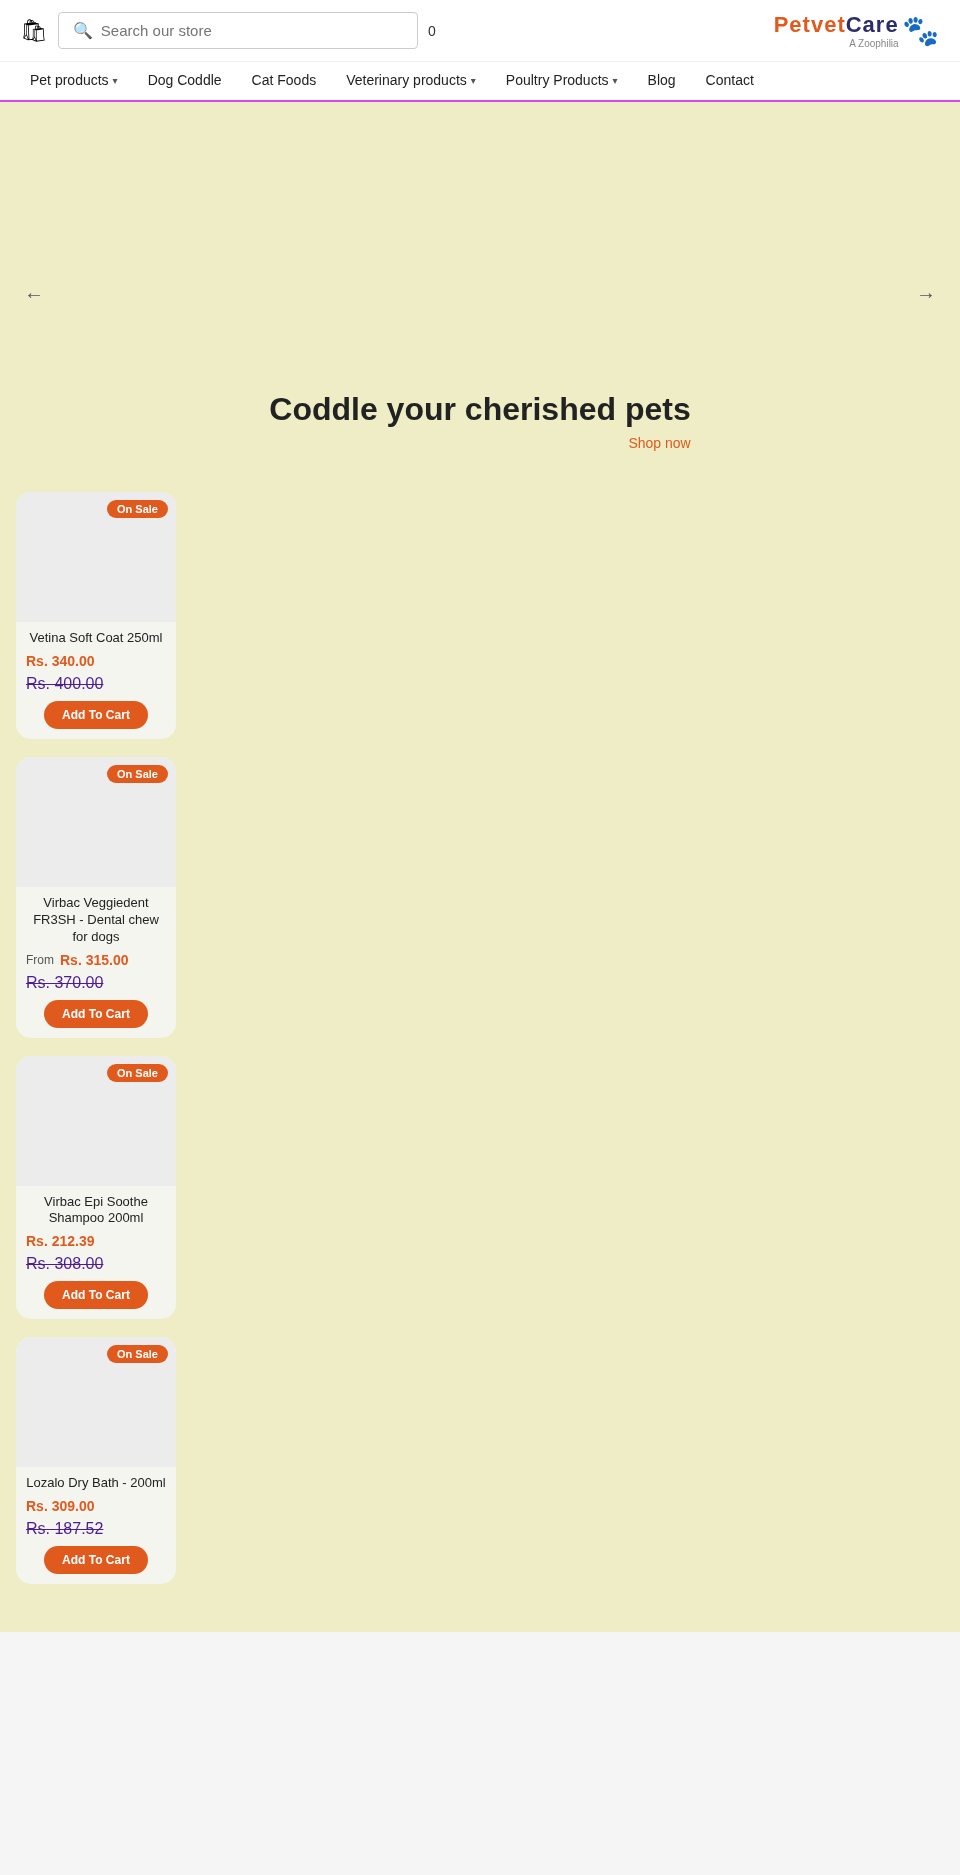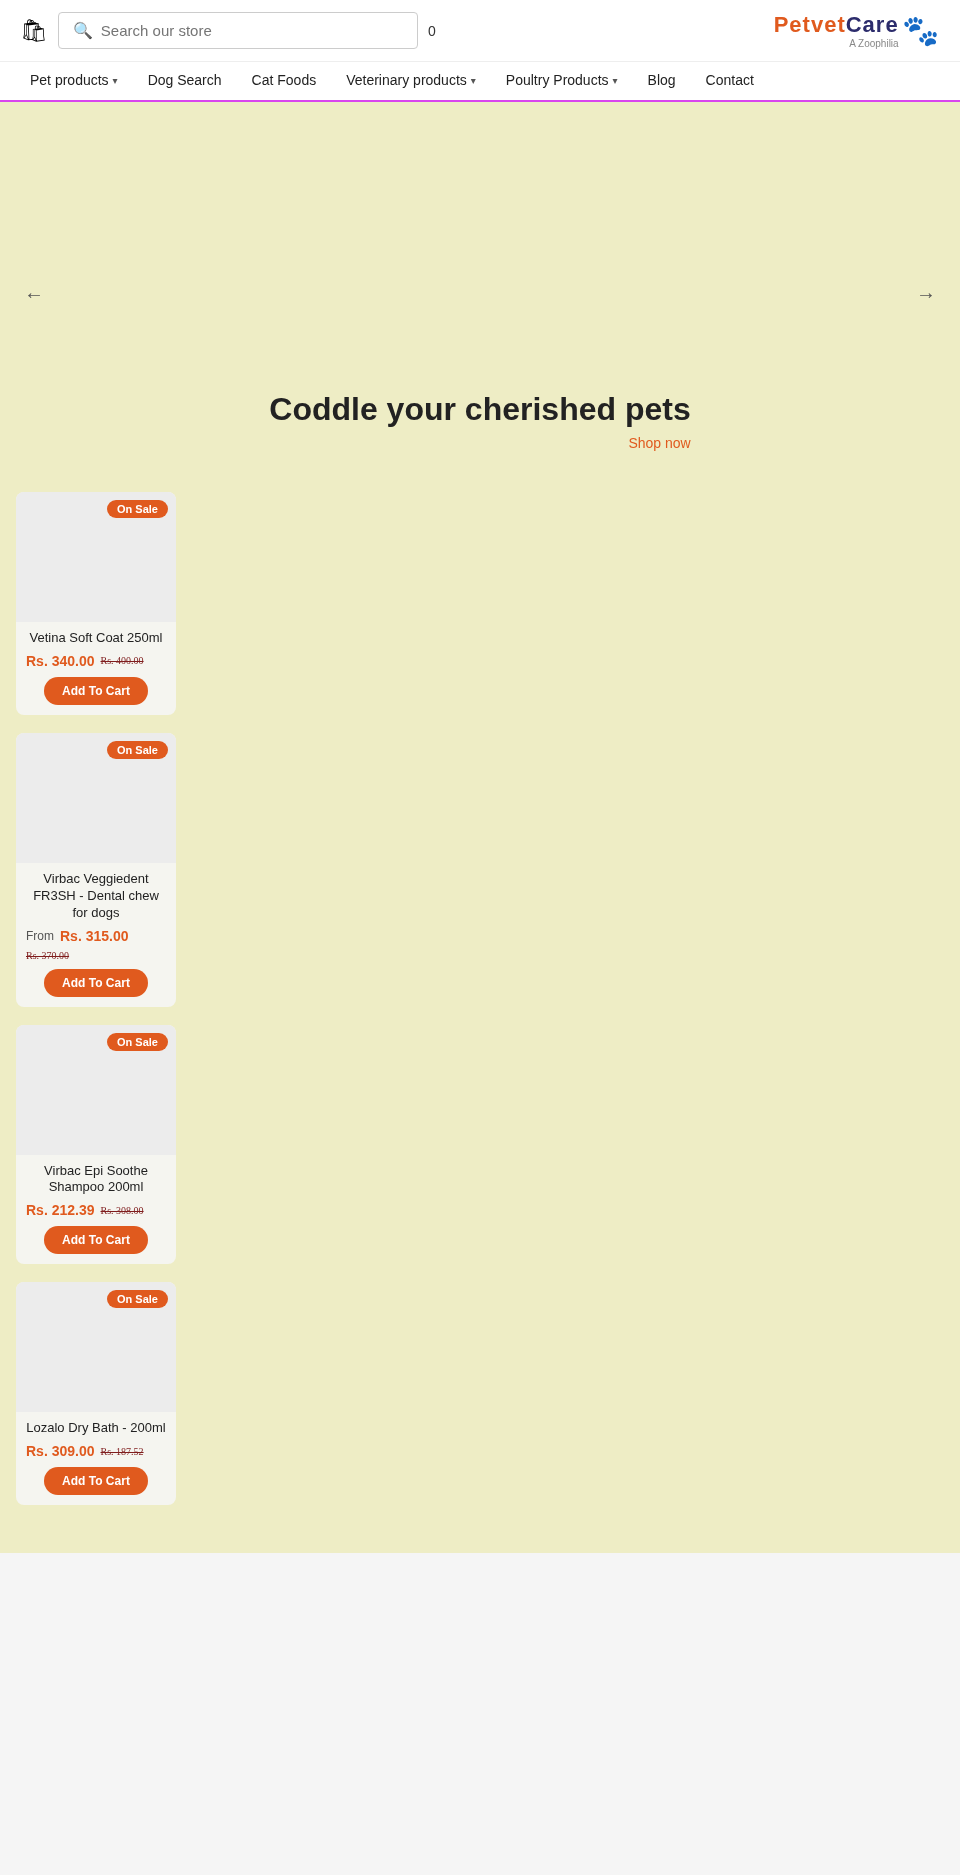--- a/index.html
+++ b/index.html
@@ -87,21 +87,21 @@
 
     
     .products-section {
       background: #eeedc5;
       padding: 10px 16px 30px;
     }
 
     
     .product-card {
       background: #f5f5f0;
-      border-radius: 8px;
+      border-radius: 15px;
       margin-bottom: 18px;
       width: 160px;
       overflow: hidden;
       position: relative;
     }
     .product-image-wrapper {
       position: relative;
       width: 100%;
       height: 130px;
       background: #ececec;
@@ -120,21 +120,21 @@
     .product-info { padding: 8px 10px 10px; }
     .product-name {
       font-size: 13px;
       color: #222;
       margin-bottom: 6px;
       text-align: center;
       line-height: 1.3;
     }
     .product-price-row { display: flex; align-items: center; gap: 6px; flex-wrap: wrap; margin-bottom: 8px; }
     .sale-price { color: #e05a1e; font-size: 14px; font-weight: bold; }
-    .original-price { color: #7f1d1d; font-size: 10px; text-decoration: line-through; font-family: Liberation Serif, serif; }
+    .original-price { color: #4c1d95; font-size: 16px; text-decoration: line-through; }
     .from-label { font-size: 12px; color: #555; }
     .add-to-cart-btn {
       display: block;
       background: #e05a1e;
       color: #fff;
       border: none;
       border-radius: 20px;
       padding: 7px 18px;
       font-size: 12px;
       cursor: pointer;
@@ -170,21 +170,21 @@
   </div>
 </div>
 
 <nav class="nav">
 
   <div class="nav-item">
     <span>Pet products</span>
     <span class="chevron">▾</span>
   </div>
   <div class="nav-item">
-    <span>Dog Search</span>
+    <span>Dog Coddle</span>
   </div>
   <div class="nav-item">
     <span>Cat Foods</span>
   </div>
   <div class="nav-item">
     <span>Veterinary products</span>
     <span class="chevron">▾</span>
   </div>
   <div class="nav-item">
     <span>Poultry Products</span>

